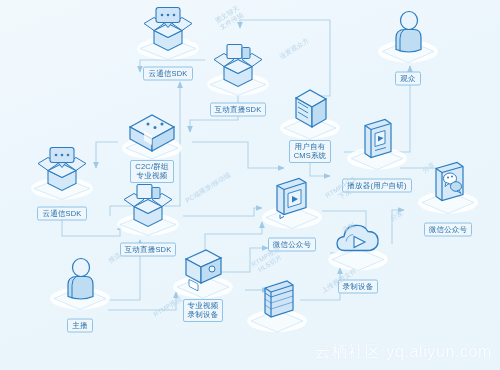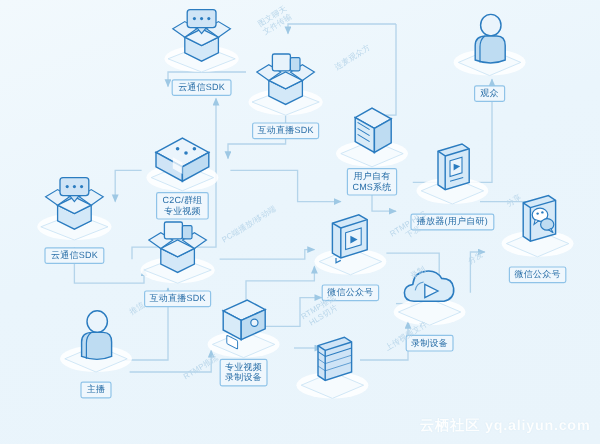--- a/index.html
+++ b/index.html
@@ -57,24 +57,23 @@
     transform-origin: left top;
     pointer-events: none;
     text-align: center;
   }
   .watermark {
     position: absolute;
     right: 8px;
     bottom: 7px;
     color: #ffffff;
     opacity: 0.92;
-    font-size: 12px;
+    font-size: 16px;
     letter-spacing: 0.6px;
     text-shadow: 0 0 1px rgba(200,225,240,0.9);
-    font-weight: bold;
   }
 </style>
 </head>
 <body>
 
 <div id="canvas">
 
   <svg id="wires" viewBox="0 0 500 370">
     <defs>
       <marker id="arrow" markerWidth="7" markerHeight="7" refX="5.4" refY="2.6" orient="auto">

